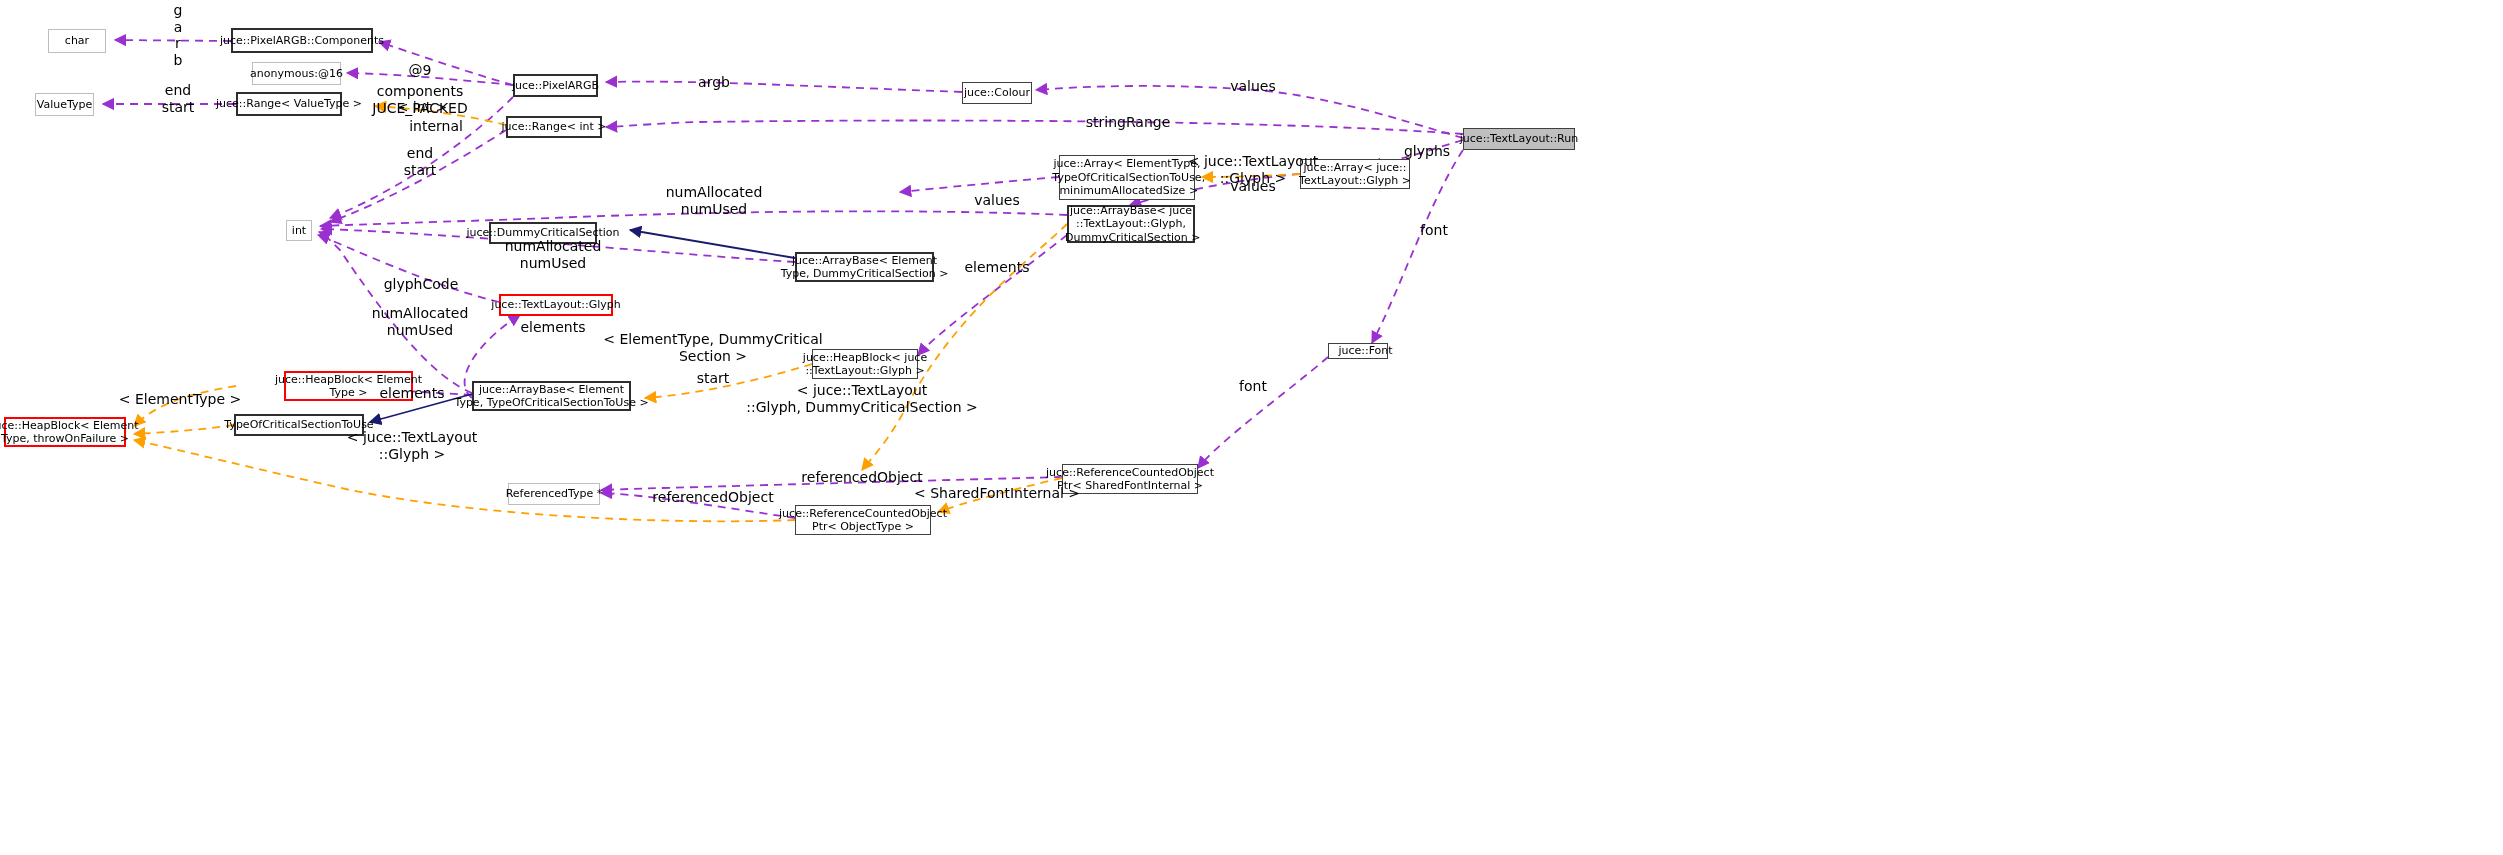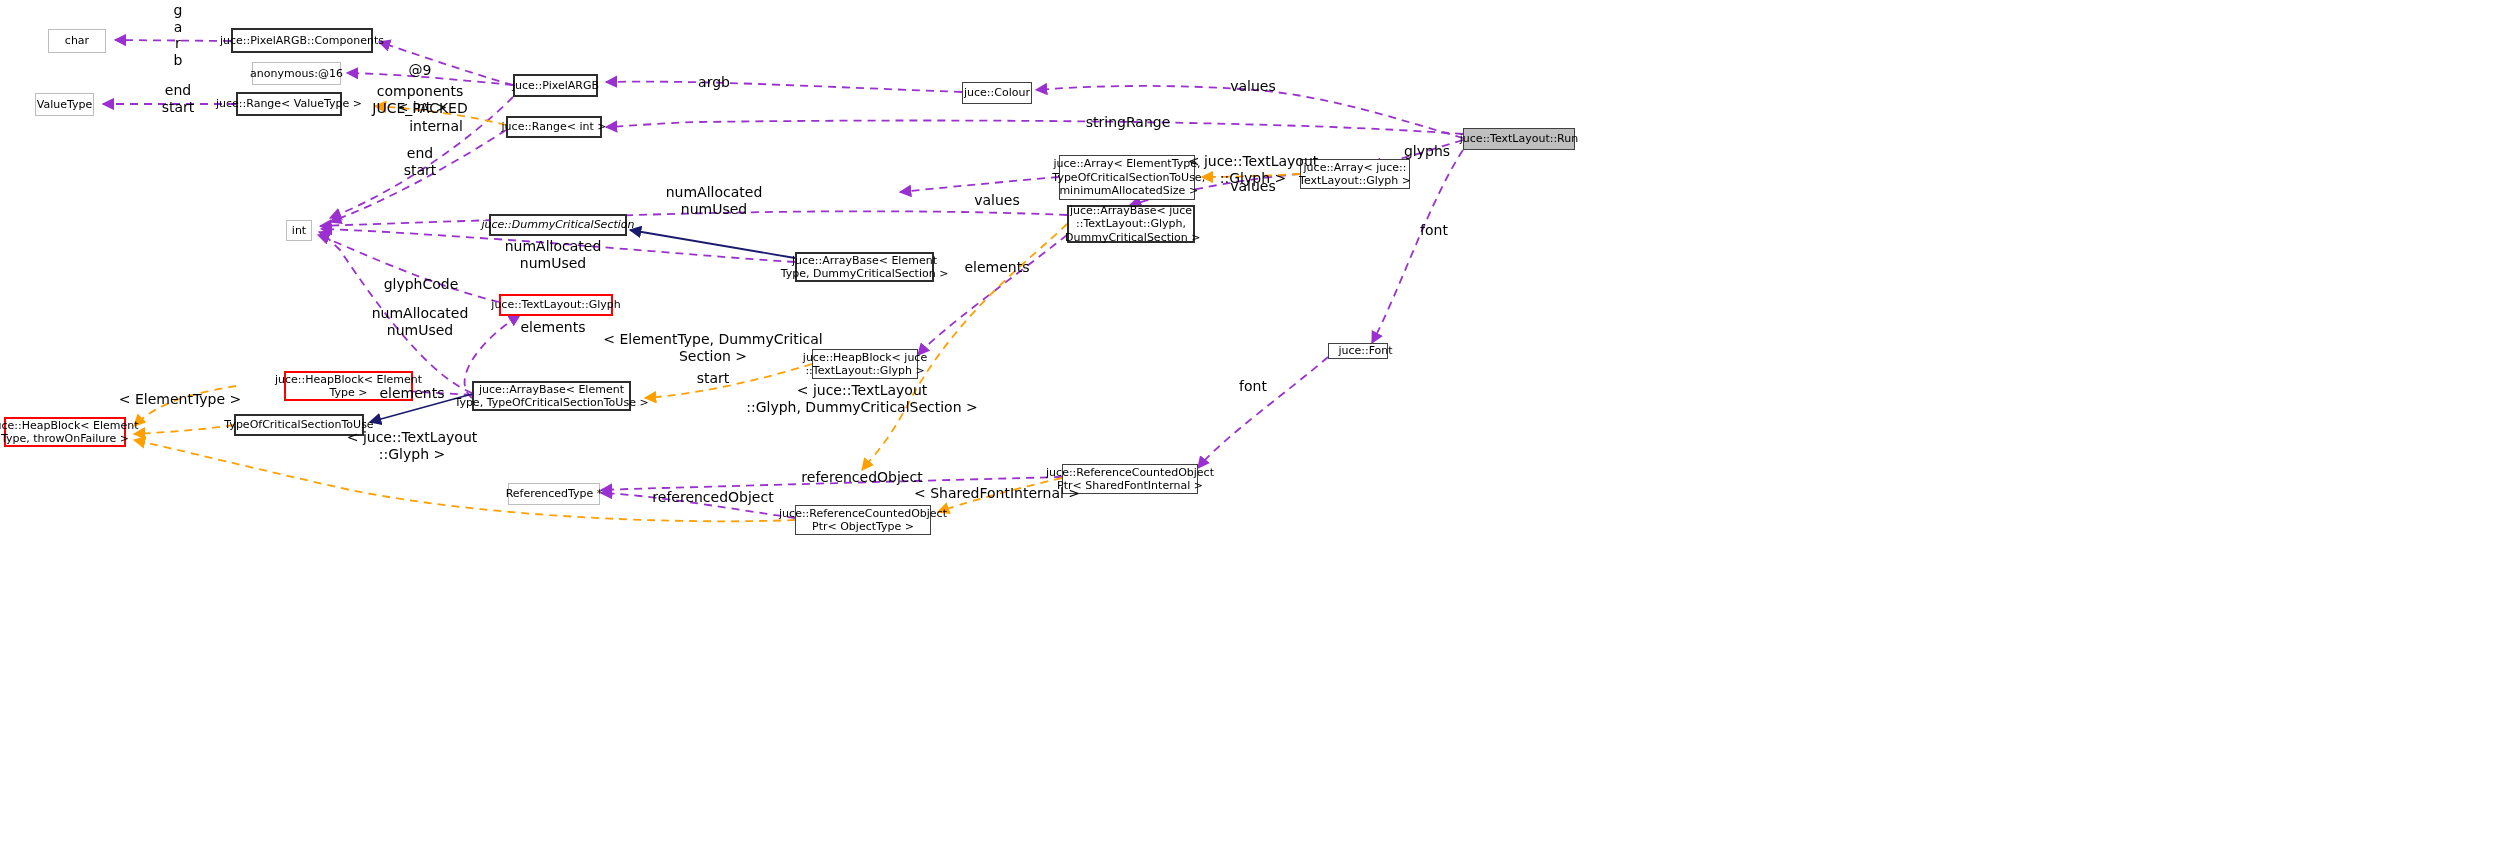--- a/index.html
+++ b/index.html
@@ -126,21 +126,21 @@
       <div class="node bold" style="left: 513px; top: 74px; width: 85px; height: 23px;">juce::PixelARGB</div>
       <div class="node bold" style="left: 506px; top: 116px; width: 96px; height: 22px;">juce::Range&lt; int &gt;</div>
       <div class="node solid" style="left: 962px; top: 82px; width: 70px; height: 22px;">juce::Colour</div>
       <div class="node focus" style="left: 1463px; top: 128px; width: 112px; height: 22px;">juce::TextLayout::Run</div>
       <div class="node solid" style="left: 1059px; top: 155px; width: 136px; height: 45px;">juce::Array&lt; ElementType,
  TypeOfCriticalSectionToUse,
  minimumAllocatedSize &gt;</div>
       <div class="node solid" style="left: 1300px; top: 159px; width: 110px; height: 30px;">juce::Array&lt; juce::
 TextLayout::Glyph &gt;</div>
       <div class="node thin" style="left: 286px; top: 220px; width: 26px; height: 21px;">int</div>
-      <div class="node bold" style="left: 489px; top: 214px; width: 138px; height: 22px; font-style: italic;">juce::DummyCriticalSection</div>
+      <div class="node bold" style="left: 489px; top: 222px; width: 108px; height: 22px;">juce::DummyCriticalSection</div>
       <div class="node bold" style="left: 1067px; top: 205px; width: 128px; height: 38px;">juce::ArrayBase&lt; juce
 ::TextLayout::Glyph,
  DummyCriticalSection &gt;</div>
       <div class="node bold" style="left: 795px; top: 252px; width: 139px; height: 30px;">juce::ArrayBase&lt; Element
 Type, DummyCriticalSection &gt;</div>
       <div class="node red" style="left: 499px; top: 294px; width: 114px; height: 22px;">juce::TextLayout::Glyph</div>
       <div class="node solid" style="left: 1328px; top: 343px; width: 60px; height: 16px; padding-left: 21px;">juce::Font</div>
       <div class="node solid" style="left: 812px; top: 349px; width: 106px; height: 30px;">juce::HeapBlock&lt; juce
 ::TextLayout::Glyph &gt;</div>
       <div class="node red" style="left: 236px; top: 371px; width: 129px; height: 30px; margin-left: 48px;">juce::HeapBlock&lt; Element

